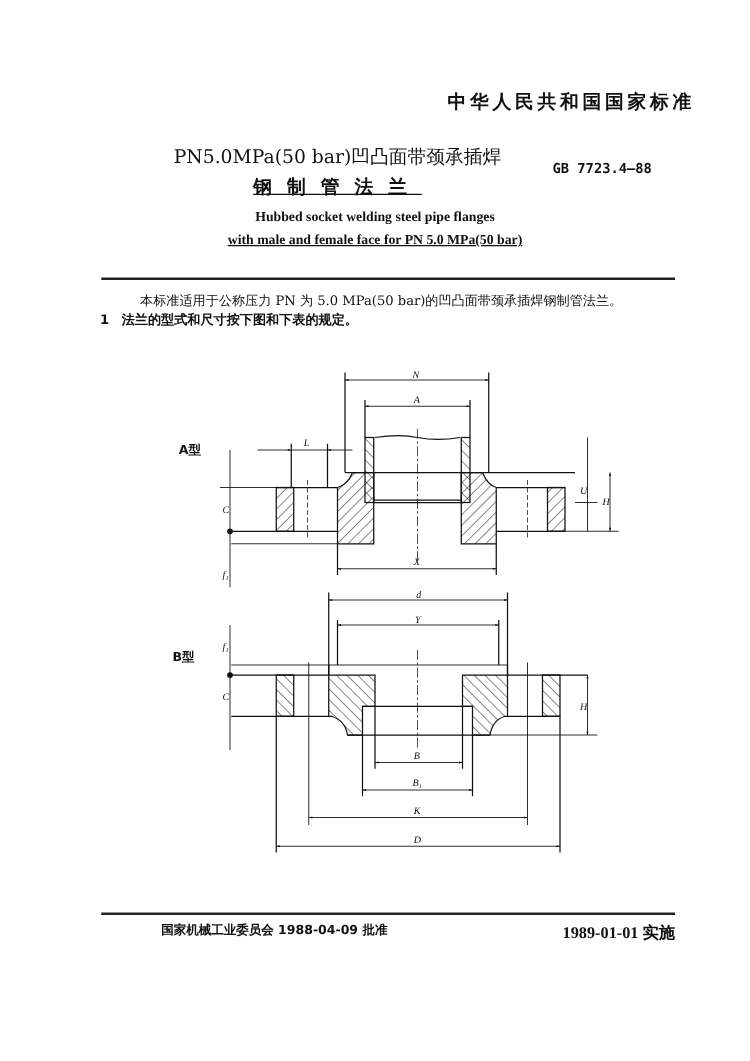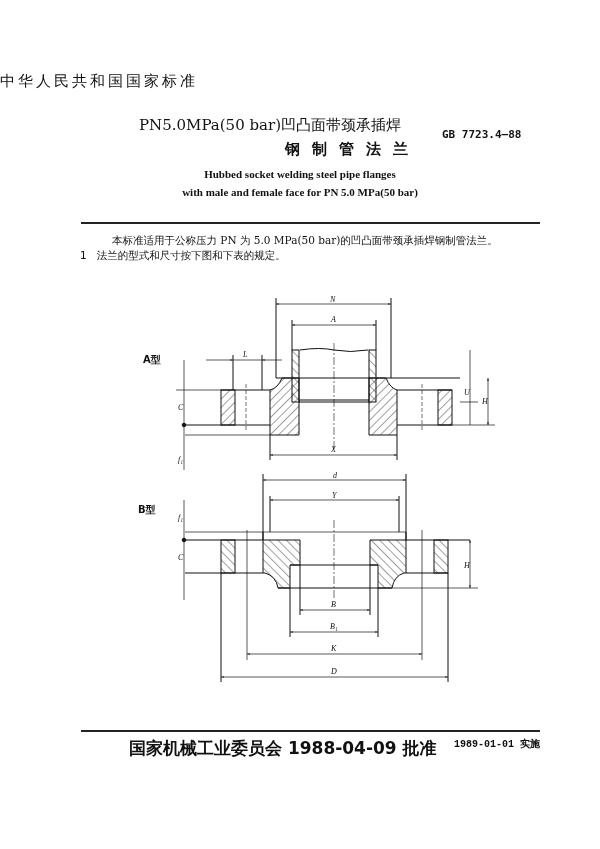--- a/index.html
+++ b/index.html
@@ -1,52 +1,52 @@
 <!DOCTYPE html>
 <html><head>
   <meta charset="utf-8">
   <style>
     html, body { margin: 0; padding: 0; background: #ffffff; }
     body { width: 600px; height: 849px; position: relative; overflow: hidden; color: #111; font-family: "DejaVu Serif", serif; }
     .abs { position: absolute; }
-    .national { top: 72px; left: 0; width: 556px; text-align: left; font-family: "DejaVu Sans", sans-serif; font-weight: normal; font-size: 15px; letter-spacing: 3px; }
+    .national { top: 72px; left: 0; width: 556px; text-align: right; font-family: "DejaVu Sans", sans-serif; font-weight: bold; font-size: 15px; letter-spacing: 3px; }
     .title1 { top: 116px; left: 120px; width: 300px; text-align: center; font-weight: normal; font-size: 15px; white-space: nowrap; }
-    .title2 { top: 140px; left: 120px; width: 300px; text-align: right; font-family: "DejaVu Sans", sans-serif; font-weight: bold; font-size: 15px; letter-spacing: 12px; }
+    .title2 { top: 140px; left: 120px; width: 300px; text-align: center; font-family: "DejaVu Sans", sans-serif; font-weight: bold; font-size: 15px; letter-spacing: 12px; text-decoration: underline; }
     .stdno { top: 128px; left: 442px; font-family: "DejaVu Sans Mono", monospace; font-size: 11px; font-weight: bold; white-space: nowrap; }
     .en1, .en2 { left: 0; width: 600px; text-align: center; font-family: "Liberation Serif", serif; font-weight: bold; font-size: 11px; }
     .en1 { top: 168px; }
-    .en2 { top: 186px; }
+    .en2 { top: 186px; text-decoration: underline; }
     .rule-top { top: 222px; left: 81px; width: 459px; height: 2px; background: #222; }
     .para1 { top: 234px; left: 100px; font-size: 10.5px; white-space: nowrap; margin-left: 12px; }
-    .para2 { top: 249px; left: 80px; font-size: 10.5px; white-space: nowrap; }
+    .para2 { top: 249px; left: 80px; font-size: 10.5px; white-space: nowrap; font-weight: bold; }
     .para2 .num { font-family: "DejaVu Sans", sans-serif; margin-right: 10px; }
     .label { font-family: "DejaVu Sans", sans-serif; font-weight: bold; font-size: 10px; margin-top: 25px; }
     .rule-bottom { top: 730px; left: 81px; width: 459px; height: 2px; background: #222; }
-    .approve { top: 737px; left: 81px; font-family: "DejaVu Sans", sans-serif; font-weight: bold; font-size: 17px; white-space: nowrap; padding-left: 48px; }
-    .impl { top: 737px; right: 60px; font-family: Liberation Mono, monospace; font-weight: bold; font-size: 10px; white-space: nowrap; }
+    .approve { top: 737px; left: 81px; font-family: "DejaVu Sans", sans-serif; font-weight: bold; font-size: 10px; white-space: nowrap; padding-left: 48px; }
+    .impl { top: 737px; right: 60px; font-family: Liberation Serif, serif; font-weight: bold; font-size: 13px; white-space: nowrap; }
     svg text { font-family: "Liberation Serif", serif; font-style: italic; font-size: 8px; fill: #111; }
   </style>
 </head>
 <body>
 
 <div class="abs national">中华人民共和国国家标准</div>
 <div class="abs title1">PN5.0MPa(50 bar)凹凸面带颈承插焊</div>
 <div class="abs title2">钢制管法兰</div>
 <div class="abs stdno">GB 7723.4—88</div>
 <div class="abs en1">Hubbed socket welding steel pipe flanges</div>
 <div class="abs en2">with male and female face for PN 5.0 MPa(50 bar)</div>
 <div class="abs rule-top"></div>
 
 <div class="abs para1">本标准适用于公称压力 PN 为 5.0 MPa(50 bar)的凹凸面带颈承插焊钢制管法兰。</div>
 <div class="abs para2">
   <span class="num">1</span><span>法兰的型式和尺寸按下图和下表的规定。</span>
 </div>
 
 <div class="abs label" style="top:328px; left:143px;">A型</div>
-<div class="abs label" style="top:478px; left:138px;">B型</div>
+<div class="abs label" style="top:494px; left:138px;">B型</div>
 
 <svg class="abs" style="top:0; left:0;" width="600" height="849" viewBox="0 0 600 849">
   <defs>
     <pattern id="hatch" patternUnits="userSpaceOnUse" width="6" height="6" patternTransform="rotate(45)">
       <line x1="0" y1="0" x2="0" y2="6" stroke="#111" stroke-width="0.8"></line>
     </pattern>
     <pattern id="hatch2" patternUnits="userSpaceOnUse" width="6" height="6" patternTransform="rotate(-45)">
       <line x1="0" y1="0" x2="0" y2="6" stroke="#111" stroke-width="0.8"></line>
     </pattern>
     <marker id="arr" viewBox="0 0 10 10" refX="10" refY="5" markerWidth="6" markerHeight="4" orient="auto-start-reverse">

